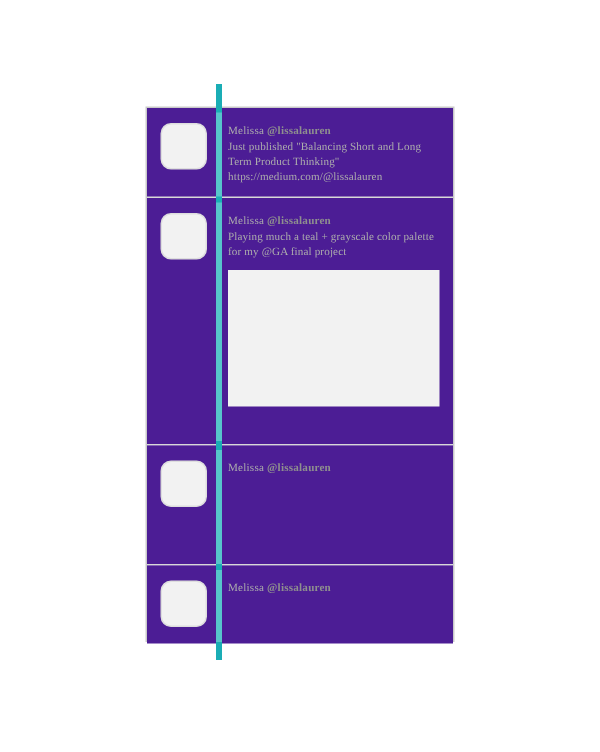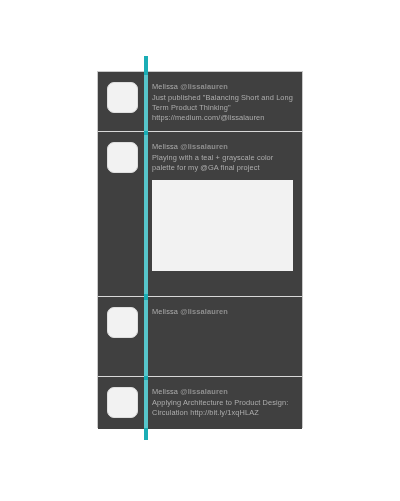--- a/index.html
+++ b/index.html
@@ -50,21 +50,22 @@
     background: #ffffff;
   }
 
   .tweet-card {
     position: relative;
     box-sizing: border-box;
     padding: 10px 8px 10px 9px;
     display: flex;
     align-items: flex-start;
     border-bottom: 1px solid #d8d8d8;
-    background: #404040;
+    background: #4c1d95;
+    font-family: Liberation Serif, serif;
   }
   .tweet-card:last-child {
     border-bottom: none;
   }
 
   .avatar {
     flex: 0 0 auto;
     width: 31px;
     height: 31px;
     border-radius: 7px;
@@ -133,33 +134,32 @@
     <div class="tweet-body">
       <div class="tweet-user"><span>Melissa </span><span class="handle">@lissalauren</span></div>
       <div class="tweet-text">Just published "Balancing Short and Long Term Product Thinking"  https://medium.com/@lissalauren</div>
     </div>
   </div>
 
   <div class="tweet-card" id="card-2">
     <div class="avatar"></div>
     <div class="tweet-body">
       <div class="tweet-user"><span>Melissa </span><span class="handle">@lissalauren</span></div>
-      <div class="tweet-text">Playing with a teal + grayscale color palette for my @GA final project</div>
+      <div class="tweet-text">Playing much a teal + grayscale color palette for my @GA final project</div>
       <div class="tweet-image"></div>
     </div>
   </div>
 
   <div class="tweet-card" id="card-3">
     <div class="avatar"></div>
     <div class="tweet-body">
       <div class="tweet-user"><span>Melissa </span><span class="handle">@lissalauren</span></div>
     </div>
   </div>
 
   <div class="tweet-card" id="card-4">
     <div class="avatar"></div>
     <div class="tweet-body">
       <div class="tweet-user"><span>Melissa </span><span class="handle">@lissalauren</span></div>
-      <div class="tweet-text">Applying Architecture to Product Design: Circulation http://bit.ly/1xqHLAZ</div>
     </div>
   </div>
 
 </div>
 
 </body></html>

